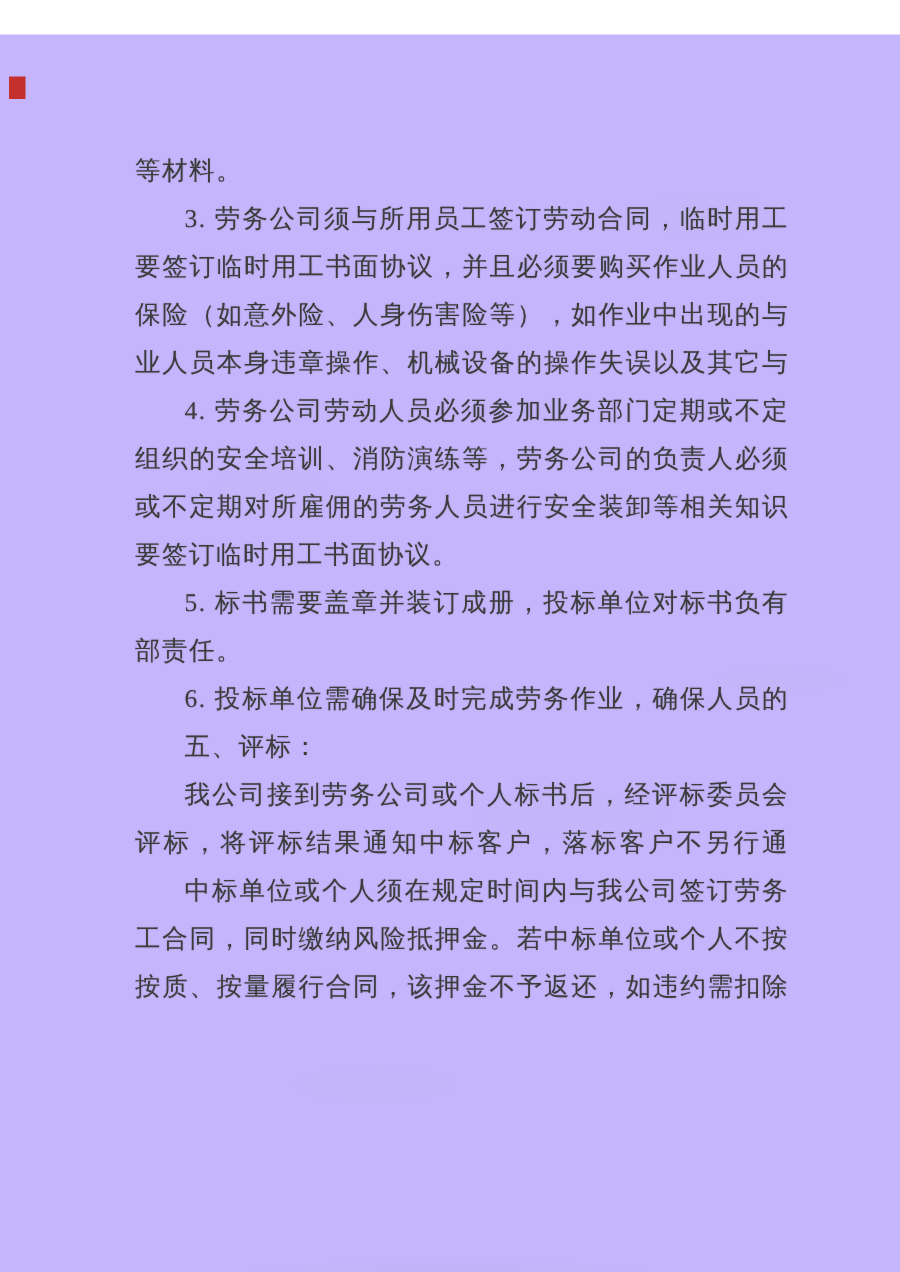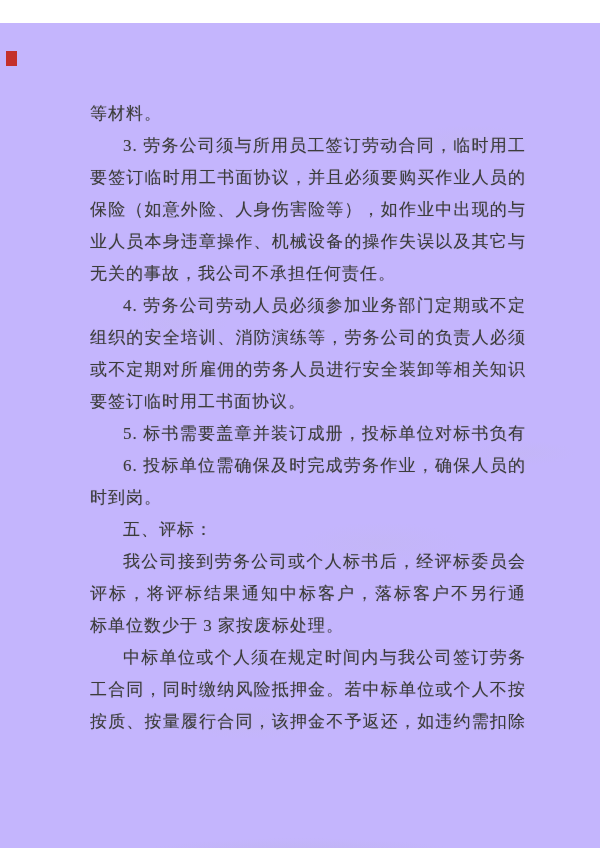--- a/index.html
+++ b/index.html
@@ -72,29 +72,27 @@
 <div class="page">
   <div class="scan-noise"></div>
   <div class="red-mark"></div>
 
   <div class="content">
     <div class="line">等材料。</div>
     <div class="line indent full">3. 劳务公司须与所用员工签订劳动合同，临时用工需</div>
     <div class="line full">要签订临时用工书面协议，并且必须要购买作业人员的相关</div>
     <div class="line full">保险（如意外险、人身伤害险等），如作业中出现的与因作</div>
     <div class="line full">业人员本身违章操作、机械设备的操作失误以及其它与公司</div>
-    <div class="line">无关的事故，我公司不承担任何责任。</div>
     <div class="line indent full">4. 劳务公司劳动人员必须参加业务部门定期或不定期</div>
     <div class="line full">组织的安全培训、消防演练等，劳务公司的负责人必须定期</div>
     <div class="line full">或不定期对所雇佣的劳务人员进行安全装卸等相关知识的</div>
     <div class="line">要签订临时用工书面协议。</div>
     <div class="line indent full">5. 标书需要盖章并装订成册，投标单位对标书负有全</div>
+    <div class="line">部责任。</div>
     <div class="line indent full">6. 投标单位需确保及时完成劳务作业，确保人员的及</div>
-    <div class="line">时到岗。</div>
     <div class="line indent heading">五、评标：</div>
     <div class="line indent full">我公司接到劳务公司或个人标书后，经评标委员会综合</div>
     <div class="line full">评标，将评标结果通知中标客户，落标客户不另行通知。投</div>
-    <div class="line">标单位数少于 3 家按废标处理。</div>
     <div class="line indent full">中标单位或个人须在规定时间内与我公司签订劳务用</div>
     <div class="line full">工合同，同时缴纳风险抵押金。若中标单位或个人不按时、</div>
     <div class="line full">按质、按量履行合同，该押金不予返还，如违约需扣除相应</div>
   </div>
 </div>
 
 </body></html>

